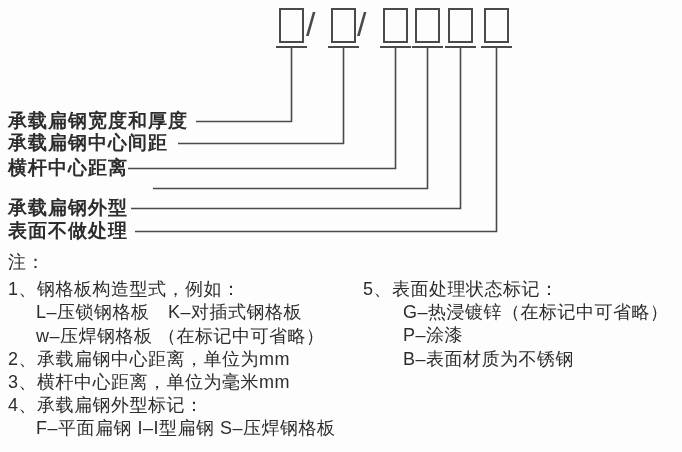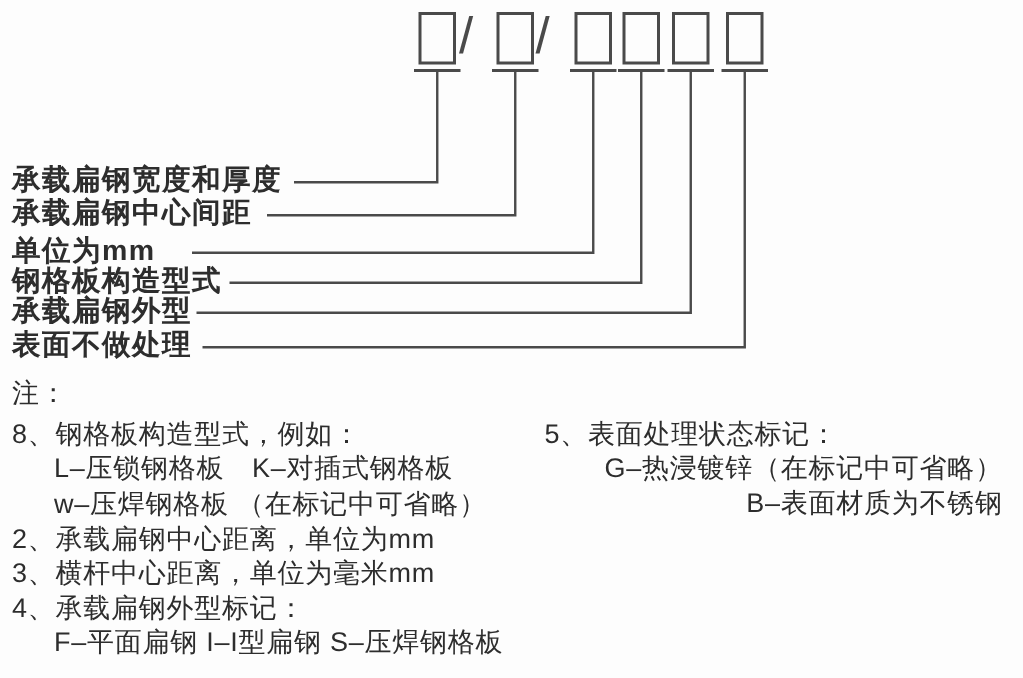--- a/index.html
+++ b/index.html
@@ -25,21 +25,21 @@
   
   .notes-col{position:absolute;white-space:nowrap;}
   .notes-left{left:8px;top:251px;}
   .notes-right{left:363px;top:278px;}
   .note-line{
     font-size:18px;line-height:23.2px;font-weight:500;
     letter-spacing:0.5px;color:#2d2d2d;
   }
   .heading{margin-bottom:4px;}
   .notes-left .ind{padding-left:28px;}
-  .notes-right .ind{padding-left:40px;text-align:right;}
+  .notes-right .ind{padding-left:40px;}
 </style>
 </head>
 <body>
 
 <div class="screen">
 
   <svg class="diagram-lines" width="682" height="250" viewBox="0 0 682 250" xmlns="http://www.w3.org/2000/svg">
     <g fill="none" stroke="#4a4a4a" stroke-width="2">
 
       <rect x="280" y="9" width="23" height="33"></rect>
@@ -65,35 +65,35 @@
       <path d="M131 208.5 H460.5 V48"></path>
       <path d="M135 231.5 H496.5 V48"></path>
     </g>
   </svg>
 
   <div class="slash s1">/</div>
   <div class="slash s2">/</div>
 
   <div class="field-label f2">承载扁钢中心间距</div>
   <div class="field-label f1">承载扁钢宽度和厚度</div>
-  <div class="field-label f3">单位为mm</div>
-  <div class="field-label f4">钢格板构造型式</div>
+  <div class="field-label f3">横杆中心距离</div>
   <div class="field-label f5">承载扁钢外型</div>
   <div class="field-label f6">表面不做处理</div>
 
   <div class="notes-col notes-left">
     <div class="note-line heading">注：</div>
-    <div class="note-line">8、钢格板构造型式，例如：</div>
+    <div class="note-line">1、钢格板构造型式，例如：</div>
     <div class="note-line ind">L–压锁钢格板　K–对插式钢格板</div>
     <div class="note-line ind">w–压焊钢格板 （在标记中可省略）</div>
     <div class="note-line">2、承载扁钢中心距离，单位为mm</div>
     <div class="note-line">3、横杆中心距离，单位为毫米mm</div>
     <div class="note-line">4、承载扁钢外型标记：</div>
     <div class="note-line ind">F–平面扁钢 I–I型扁钢 S–压焊钢格板</div>
   </div>
 
   <div class="notes-col notes-right">
     <div class="note-line">5、表面处理状态标记：</div>
     <div class="note-line ind">G–热浸镀锌（在标记中可省略）</div>
+    <div class="note-line ind">P–涂漆</div>
     <div class="note-line ind">B–表面材质为不锈钢</div>
   </div>
 
 </div>
 
 </body></html>

